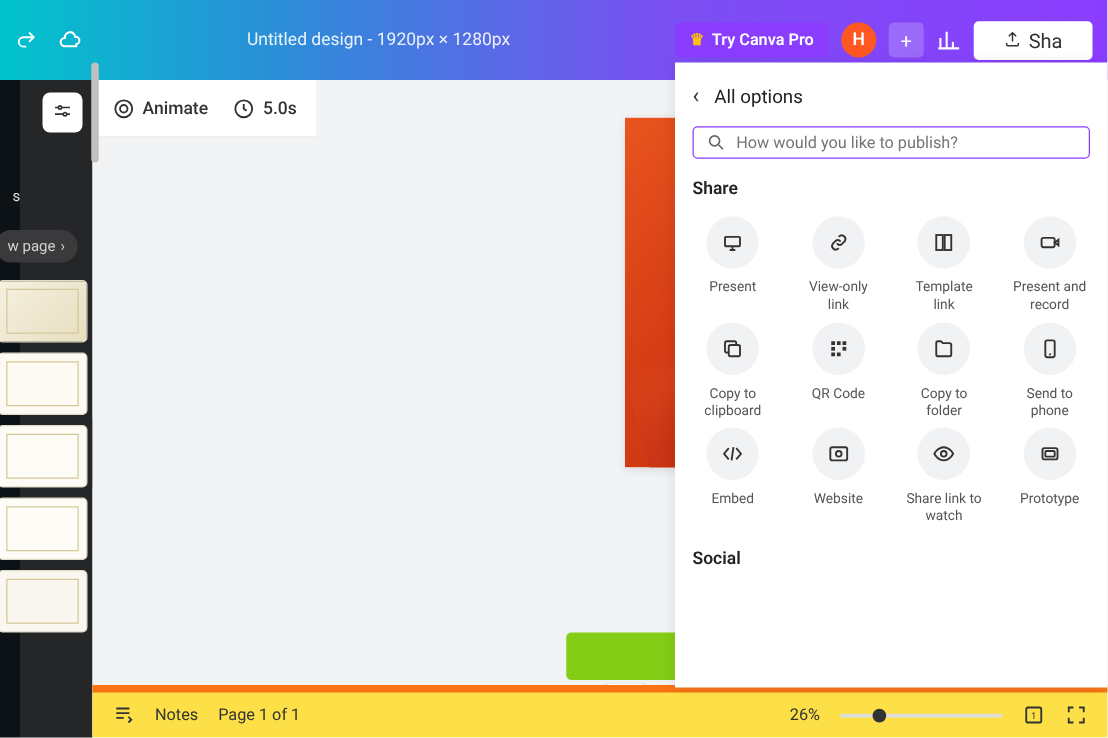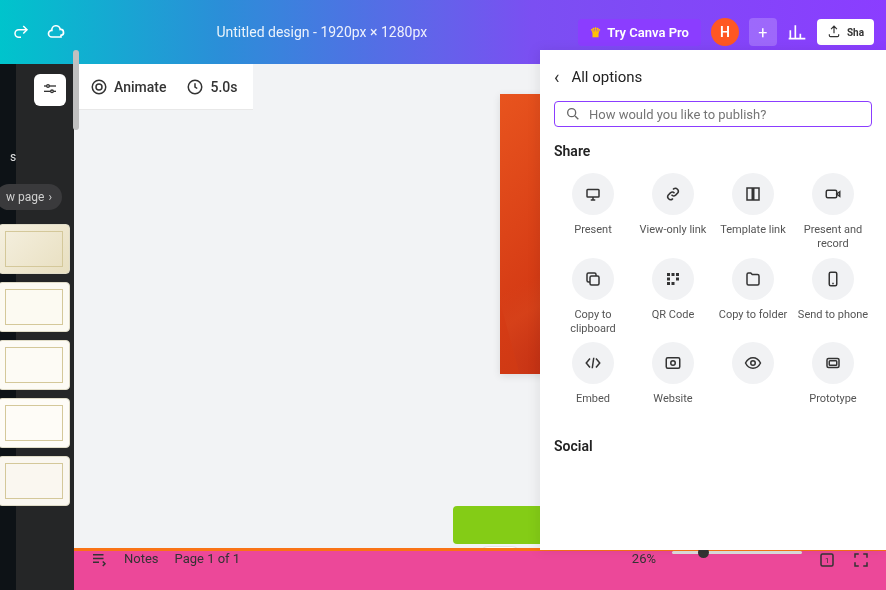--- a/index.html
+++ b/index.html
@@ -3,21 +3,21 @@
 <meta charset="utf-8">
 <style>
 *{margin:0;padding:0;box-sizing:border-box;font-family:-apple-system,BlinkMacSystemFont,"Segoe UI",Roboto,sans-serif}
 body{width:886px;height:590px;overflow:hidden;background:#fff;position:relative}
 .top-bar{height:64px;background:linear-gradient(90deg,#00c4cc 0%,#2b8ed8 25%,#7b4ff2 60%,#8b3dff 100%);display:flex;align-items:center;padding:0 12px;gap:10px;color:#fff}
 .top-bar .left-icons{display:flex;gap:16px;align-items:center}
 .top-bar .title{flex:1;text-align:center;font-size:14px;opacity:.9}
 .pro-btn{background:#8b3dff;padding:6px 12px;border-radius:4px;font-size:13px;font-weight:600;display:flex;align-items:center;gap:6px}
 .avatar{width:28px;height:28px;border-radius:50%;background:#ff5722;display:flex;align-items:center;justify-content:center;font-weight:600;font-size:14px}
 .plus-btn{width:28px;height:28px;border-radius:4px;background:rgba(255,255,255,.2);display:flex;align-items:center;justify-content:center}
-.share-btn{background:#fff;color:#333;padding:6px 10px;border-radius:4px;font-size:10px;font-weight:700;display:flex;align-items:center;gap:6px}
+.share-btn{background:#fff;color:#333;padding:6px 24px;border-radius:4px;font-size:16px;font-weight:400;display:flex;align-items:center;gap:6px}
 .main{display:flex;height:540px}
 .side-rail{width:16px;background:#0d1216}
 .side-panel{width:58px;background:#252627;position:relative}
 .filter-btn{position:absolute;top:10px;right:8px;width:32px;height:32px;background:#fff;border-radius:6px;display:flex;align-items:center;justify-content:center}
 .pill{position:absolute;top:120px;left:-20px;background:#3a3a3c;color:#d0d0d0;padding:6px 10px;border-radius:14px;font-size:12px;display:flex;align-items:center;gap:4px;white-space:nowrap}
 .pill-s{position:absolute;top:86px;left:-6px;color:#e0e0e0;font-size:12px}
 .thumbs{position:absolute;top:160px;left:-18px;display:flex;flex-direction:column;gap:8px}
 .thumb{width:72px;height:50px;background:#faf7f0;border-radius:4px;border:1px solid #e0dcc8;position:relative;overflow:hidden}
 .thumb::before{content:"";position:absolute;inset:6px;border:1px solid #d4c89a}
 .thumb.t1{background:linear-gradient(135deg,#f5f0e0,#e8dfc0)}
@@ -28,32 +28,32 @@
 .canvas-area{flex:1;background:#f2f3f5;position:relative;display:flex;flex-direction:row}
 .toolbar{height:46px;background:#fff;border-bottom:1px solid #e8e8e8;display:flex;align-items:center;padding:0 16px;gap:20px}
 .tb-item{display:flex;align-items:center;gap:6px;font-size:14px;color:#333;font-weight:500}
 .canvas-stage{flex:1;position:relative;display:flex;align-items:flex-start;justify-content:center;padding-top:30px;overflow:hidden}
 .page{width:270px;height:280px;background:#fff;box-shadow:0 2px 8px rgba(0,0,0,.1);position:relative;overflow:hidden;margin-left:130px}
 .page-img{position:absolute;inset:0;background:linear-gradient(135deg,#e8541e 0%,#d63c15 40%,#b82f10 100%)}
 .ai-box{position:absolute;top:50px;right:-30px;width:190px;height:190px;background:#2a0f08;transform:rotate(-8deg);border:4px solid #c93a10;display:flex;align-items:center;justify-content:center}
 .ai-text{font-size:90px;font-weight:700;color:#ff8c1a;font-family:Arial,sans-serif;margin-left:40px}
 .swirl{position:absolute;bottom:-20px;left:10px;width:220px;height:140px;background:radial-gradient(ellipse at 30% 70%,#b82510 0%,#d6421a 50%,transparent 70%);transform:rotate(-15deg);opacity:.8}
 .add-page{position:absolute;bottom:60px;left:200px;width:270px;height:38px;background:#84cc16;border-radius:4px;display:flex;align-items:center;justify-content:center;font-size:17px;color:#555}
-.bottom-bar{position:absolute;bottom:0;left:74px;right:0;height:42px;background:#ec4899;border-top:3px solid #f97316;display:flex;align-items:flex-start;padding:0 16px;gap:16px;font-size:13px;color:#333}
+.bottom-bar{position:absolute;bottom:0;left:74px;right:0;height:42px;background:#fde047;border-top:6px solid #f97316;display:flex;align-items:center;padding:0 16px;gap:16px;font-size:13px;color:#333}
 .zoom-track{width:130px;height:3px;background:#ddd;border-radius:2px;position:relative}
 .zoom-thumb{position:absolute;left:26px;top:-4px;width:11px;height:11px;background:#333;border-radius:50%}
 .chev-up{position:absolute;bottom:42px;left:50%;width:40px;height:16px;background:#fff;border:1px solid #e5e5e5;border-bottom:none;border-radius:8px 8px 0 0;display:flex;align-items:center;justify-content:center;font-size:10px;color:#888}
 .share-panel{position:absolute;top:50px;right:0;width:346px;height:500px;background:#fff;box-shadow:-2px 0 12px rgba(0,0,0,.08);display:flex;flex-direction:column;padding:16px 14px;overflow:hidden}
 .panel-head{display:flex;align-items:center;gap:12px;margin-bottom:14px}
 .panel-head .back{font-size:18px;color:#333;cursor:pointer}
 .panel-head .ttl{font-size:15px;font-weight:400;color:#222}
 .search-box{border:1.5px solid #8b3dff;border-radius:4px;padding:4px 10px;display:flex;align-items:center;gap:8px;margin-bottom:16px}
 .search-box input{border:none;outline:none;flex:1;font-size:13px;color:#999}
 .sect-label{font-size:14px;font-weight:600;color:#222;margin-bottom:14px}
-.grid{display:grid;grid-template-columns:repeat(4,1fr);gap:6px 2px;margin-bottom:18px}
+.grid{display:grid;grid-template-columns:repeat(4,1fr);gap:6px 20px;margin-bottom:18px}
 .gitem{display:flex;flex-direction:column;align-items:center;gap:8px;cursor:pointer}
 .gicon{width:42px;height:42px;background:#f1f2f4;border-radius:50%;display:flex;align-items:center;justify-content:center;color:#333}
 .glabel{font-size:11px;color:#555;text-align:center;line-height:1.3;min-height:28px}
 .scroll-hint{position:absolute;top:50px;left:73px;width:6px;height:80px;background:#c0c0c0;border-radius:3px}
 svg{display:block}
 .spacer{flex:1}
 </style>
 </head>
 <body>
 
@@ -289,20 +289,21 @@
         </div>
         <div class="glabel">Website</div>
       </div>
       <div class="gitem">
         <div class="gicon">
           <svg width="18" height="18" viewBox="0 0 24 24" fill="none" stroke="#333" stroke-width="2">
             <path d="M2 12s3.5-7 10-7 10 7 10 7-3.5 7-10 7-10-7-10-7z"></path>
             <circle cx="12" cy="12" r="3"></circle>
           </svg>
         </div>
+        <div class="glabel">Share link to watch</div>
       </div>
       <div class="gitem">
         <div class="gicon">
           <svg width="18" height="18" viewBox="0 0 24 24" fill="none" stroke="#333" stroke-width="2">
             <rect x="4" y="6" width="16" height="12" rx="2"></rect>
             <rect x="7" y="9" width="10" height="6" rx="1"></rect>
           </svg>
         </div>
         <div class="glabel">Prototype</div>
       </div>

